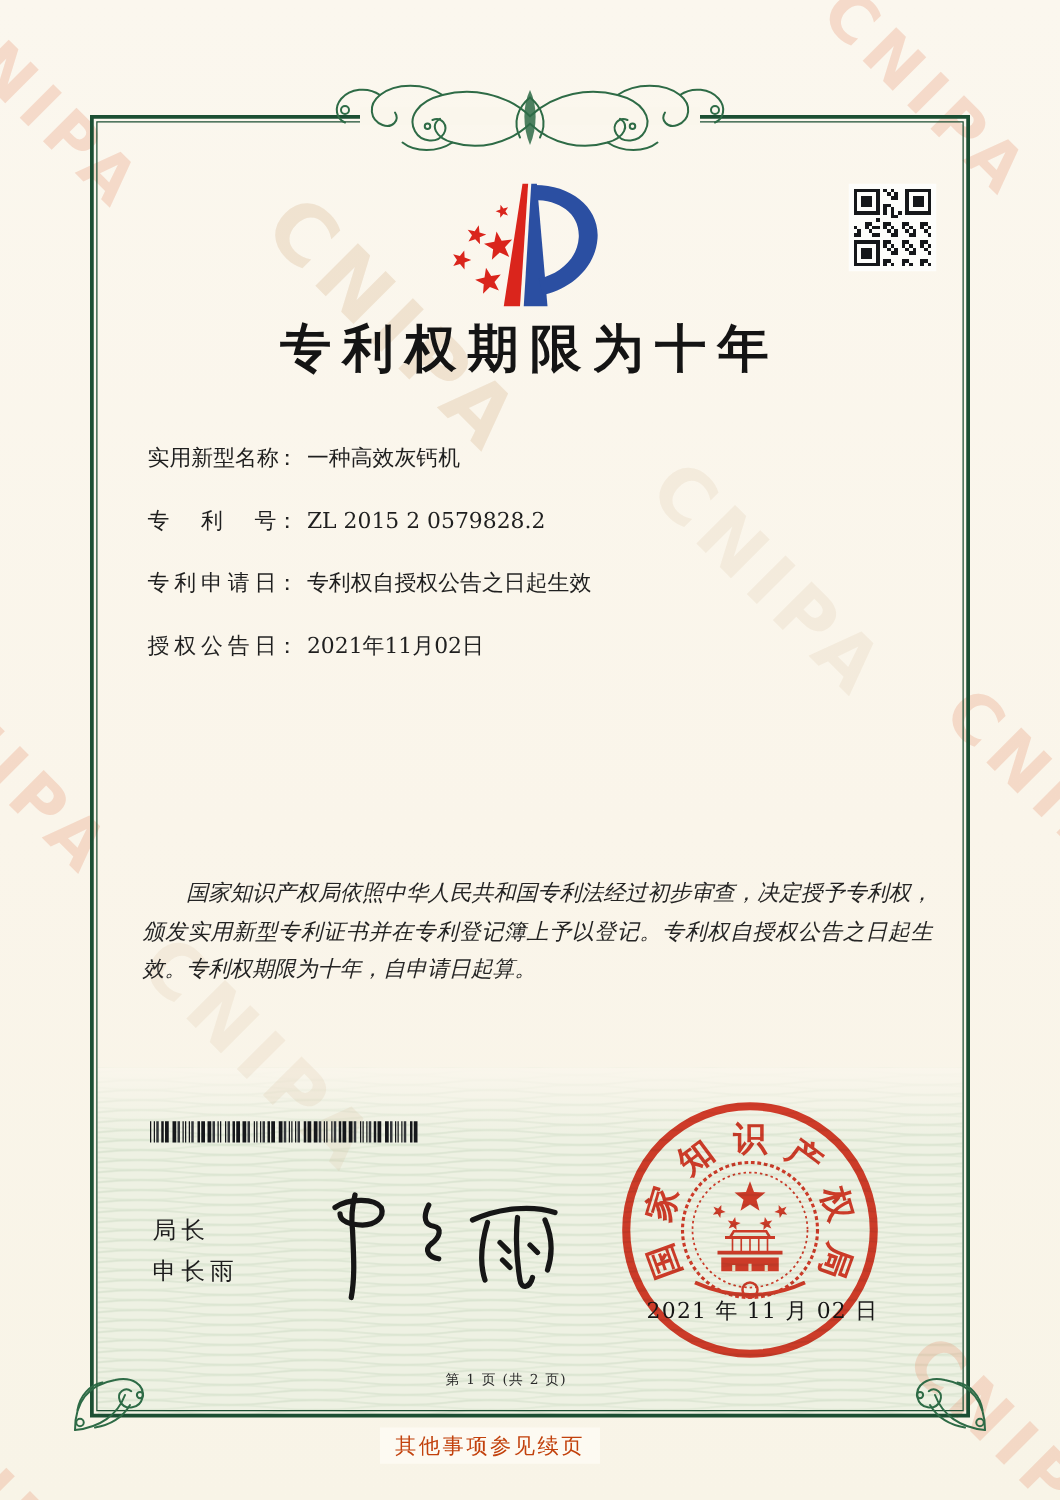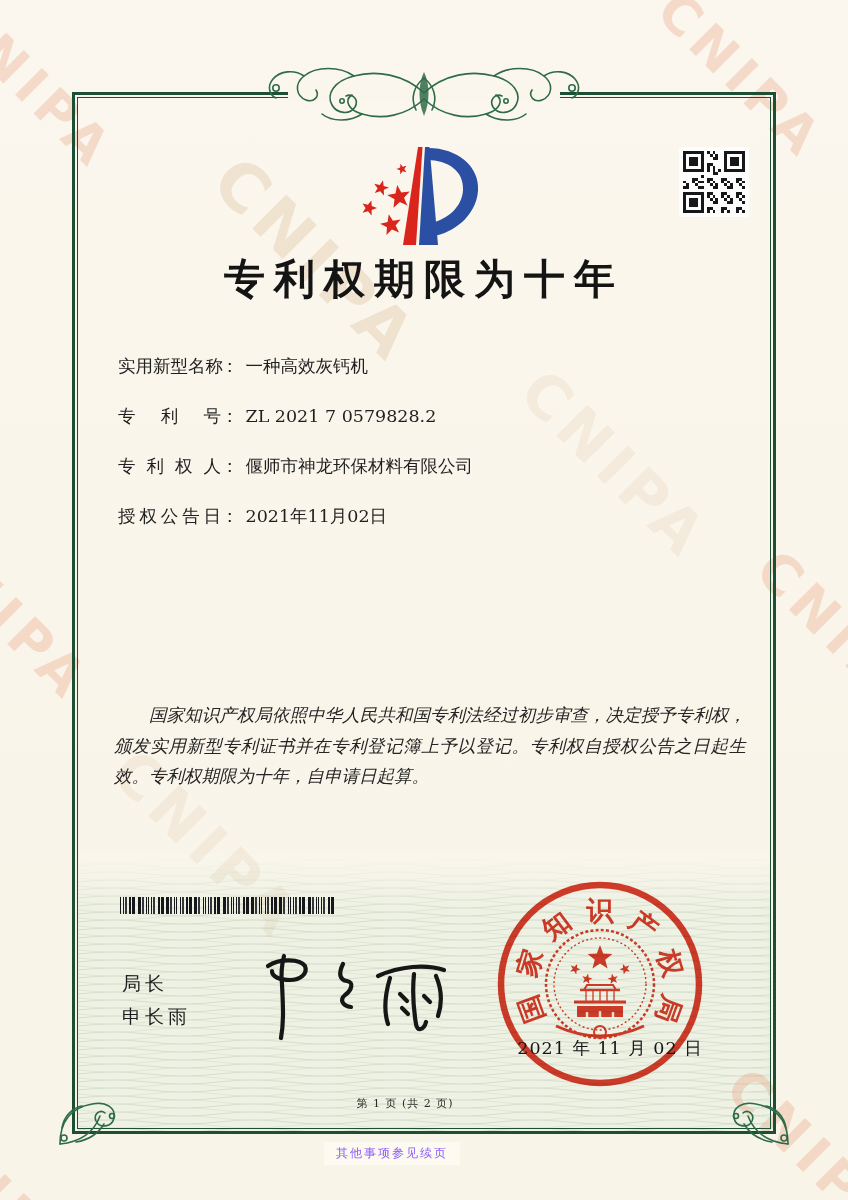--- a/index.html
+++ b/index.html
@@ -54,22 +54,22 @@
                  font-family:"DejaVu Sans","Liberation Sans",sans-serif;}
   .officer-name{position:absolute;left:122px;top:1004px;font-size:19px;letter-spacing:4px;color:#1d1d1d;z-index:3;
                 font-family:"DejaVu Sans","Liberation Sans",sans-serif;}
   .signature{position:absolute;left:248px;top:950px;width:200px;height:92px;z-index:4;}
   .seal{position:absolute;left:492px;top:876px;width:216px;height:216px;z-index:4;opacity:.93;mix-blend-mode:multiply;}
   .seal-date{position:absolute;left:515px;top:1036px;width:190px;text-align:center;font-size:17.5px;
              letter-spacing:1px;color:#161616;z-index:5;}
   .page-info{position:absolute;left:0;width:810px;top:1096px;text-align:center;font-size:11px;
              letter-spacing:1px;color:#2a2a2a;z-index:3;}
   .continuation{position:absolute;left:0;width:784px;top:1142px;text-align:center;z-index:3;}
-  .continuation span{display:inline-block;background:#fdfaf2;padding:3px 12px;font-size:12px;
-                     letter-spacing:2px;color:#8b5cf6;}
+  .continuation span{display:inline-block;background:#fdfaf2;padding:3px 12px;font-size:17px;
+                     letter-spacing:2px;color:#c2410c;}
 </style>
 </head>
 <body>
 
 <div class="page">
 
   <span class="wm wm-pink wm1">CNIPA</span>
   <span class="wm wm-tan  wm2">CNIPA</span>
   <span class="wm wm-pink wm3">CNIPA</span>
   <span class="wm wm-faint wm4">CNIPA</span>
@@ -254,24 +254,24 @@
       </svg>
   </div>
 
   <div class="title">专利权期限为十年</div>
 
   <div class="fields">
     <div class="f-row">
       <span class="f-label">实用新型名称</span><span class="f-colon">：</span><span class="f-value">一种高效灰钙机</span>
     </div>
     <div class="f-row">
-      <span class="f-label">专利号</span><span class="f-colon">：</span><span class="f-value">ZL 2021 7 0579828.2</span>
+      <span class="f-label">专利号</span><span class="f-colon">：</span><span class="f-value">ZL 2015 2 0579828.2</span>
     </div>
     <div class="f-row">
-      <span class="f-label">专利权人</span><span class="f-colon">：</span><span class="f-value">偃师市神龙环保材料有限公司</span>
+      <span class="f-label">专利申请日</span><span class="f-colon">：</span><span class="f-value">专利权自授权公告之日起生效</span>
     </div>
     <div class="f-row">
       <span class="f-label">授权公告日</span><span class="f-colon">：</span><span class="f-value">2021年11月02日</span>
     </div>
   </div>
 
   <div class="paras">
     <p>国家知识产权局依照中华人民共和国专利法经过初步审查，决定授予专利权，颁发实用新型专利证书并在专利登记簿上予以登记。专利权自授权公告之日起生效。专利权期限为十年，自申请日起算。</p>
   </div>
 

